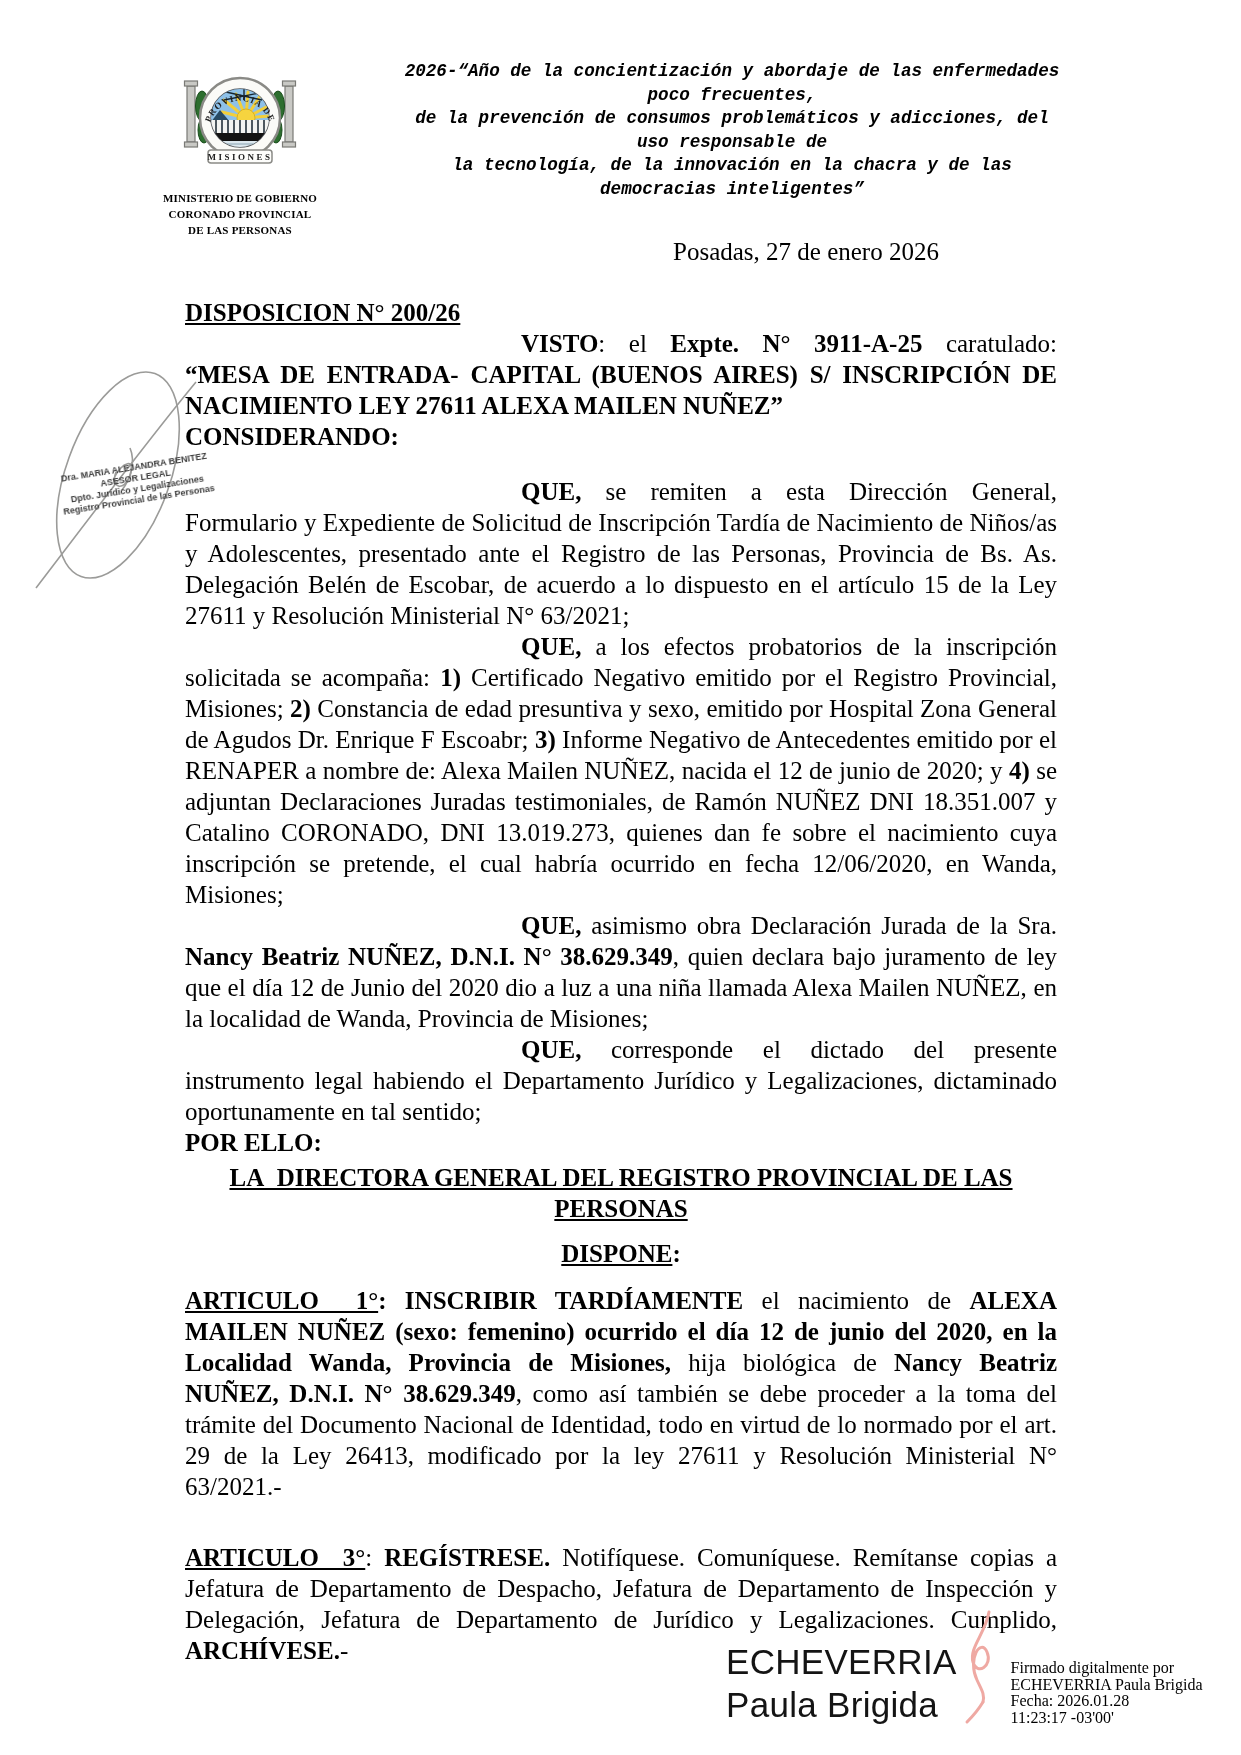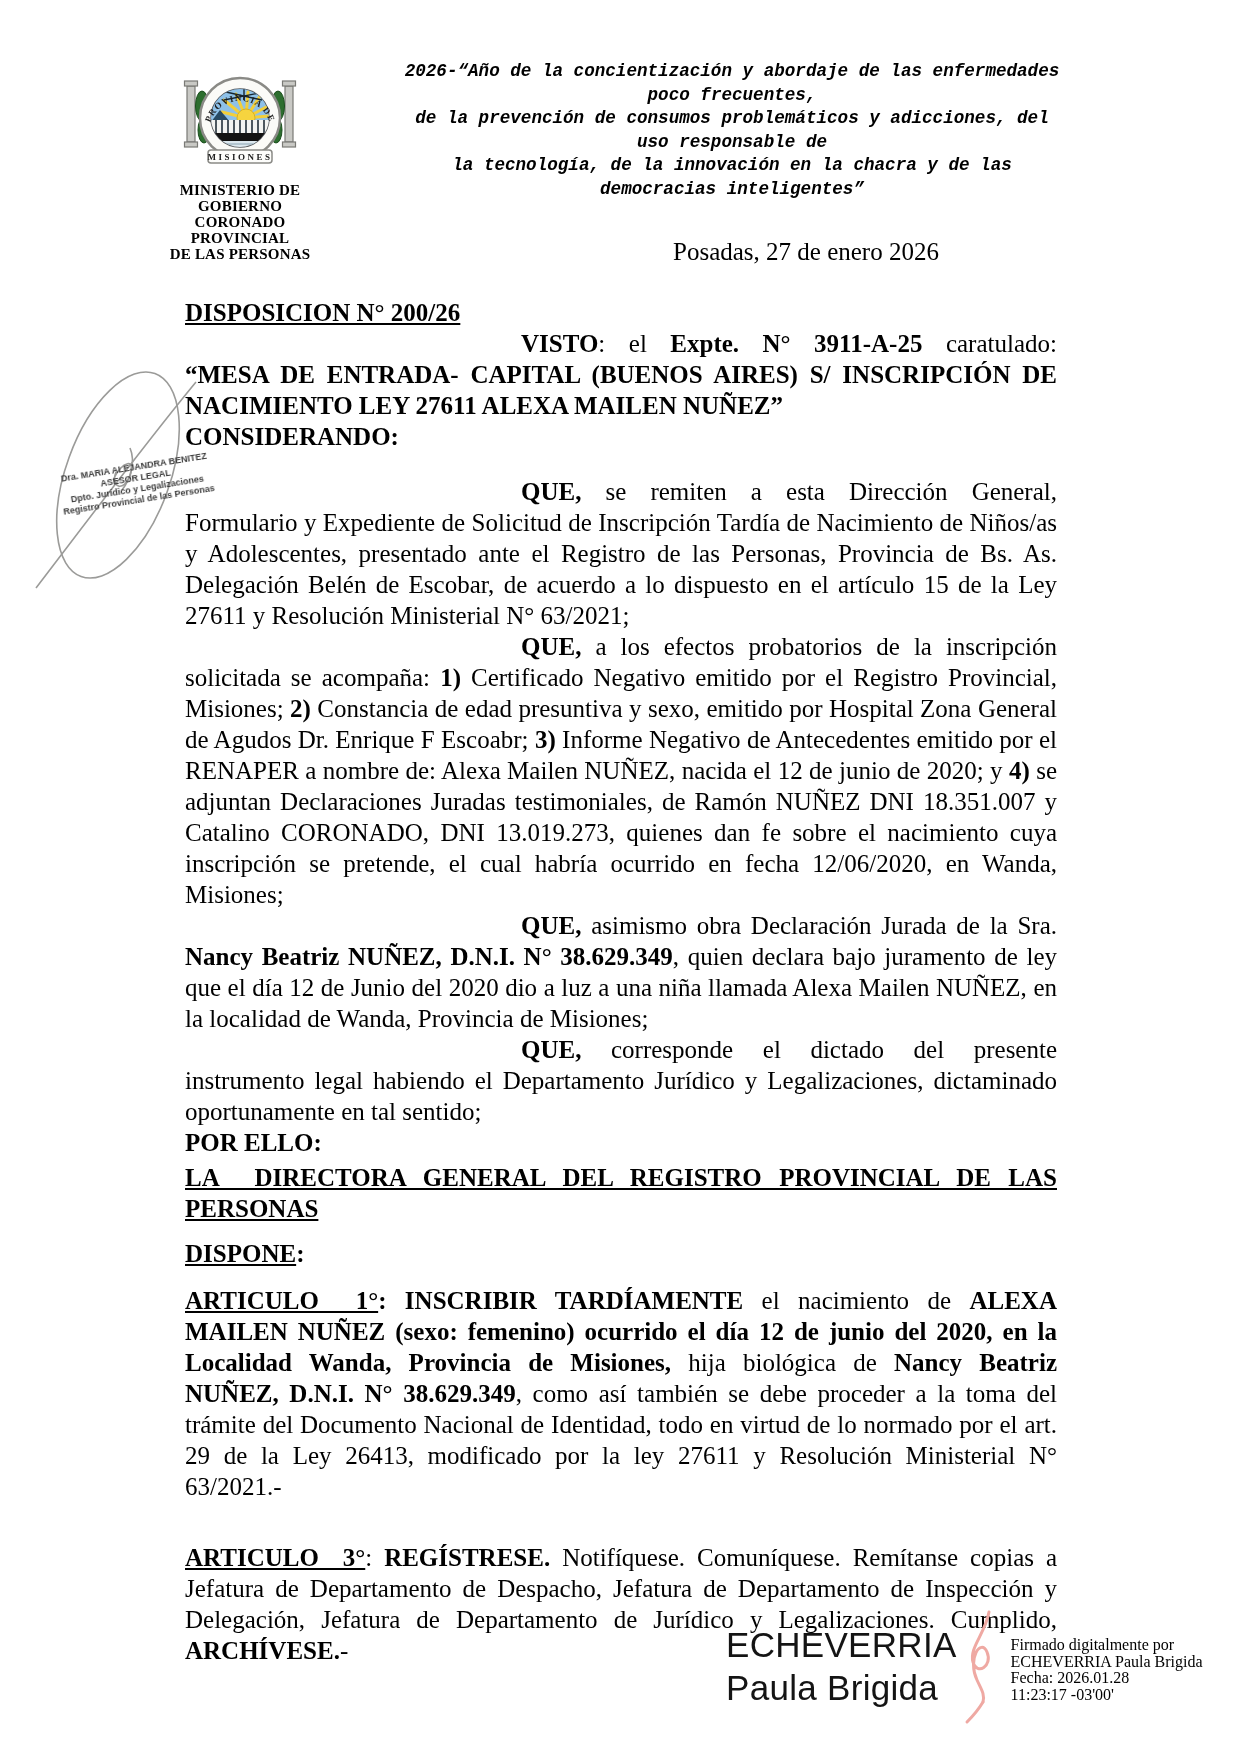--- a/index.html
+++ b/index.html
@@ -8,57 +8,57 @@
     width:1241px;height:1755px;
     background:#ffffff;
     margin:0 auto;
     overflow:hidden;
     font-family:"Liberation Serif","DejaVu Serif",serif;
     color:#000;
   }
   
   .logo-block{position:absolute;left:145px;top:60px;width:190px;text-align:center;}
   .seal-svg{display:block;margin:0 auto;}
-  .ministry{margin-top:8px;font-weight:bold;font-size:15px;line-height:16px;letter-spacing:.2px;}
+  .ministry{margin-top:16px;font-weight:bold;font-size:11px;line-height:16px;letter-spacing:.2px;}
   .motto{
     position:absolute;left:398px;top:60px;width:668px;
     font-weight:bold;font-style:italic;
     font-size:17.6px;line-height:23.5px;text-align:center;
     white-space:pre-line;
     font-family:Liberation Mono, monospace;
   }
   
   .doc{
     position:absolute;left:185px;top:236px;width:872px;
     font-size:25px;line-height:31px;
   }
   .dateline{margin:0 0 30px 488px;}
   .doc-title{font-weight:bold;text-decoration:underline;margin:0 0 0 0;}
   .para{margin:0;text-align:justify;}
   .indent{text-indent:336px;}
   .gap-top{margin-top:24px;}
-  .center{}
+  .center{text-align:center;}
   .heading{margin-top:4px;}
   .dispone{margin:14px 0;}
   .article{margin-top:16px;}
   .gap-mid{margin-top:40px;}
   .b{font-weight:bold;}
   .u{text-decoration:underline;}
   
   .scribble{position:absolute;left:18px;top:330px;}
   .stamp{
     position:absolute;left:44px;top:462px;width:185px;
     transform:rotate(-9deg);
     font-family:"Liberation Sans","DejaVu Sans",sans-serif;
     font-weight:bold;color:#3c3c3c;
     font-size:9px;line-height:11px;text-align:center;
     filter:blur(.35px);
   }
   
-  .dsig{position:absolute;left:726px;top:1606px;display:flex;align-items:center;}
+  .dsig{position:absolute;left:726px;top:1606px;display:flex;align-items:flex-end;}
   .dsig-name{
     font-family:"Liberation Sans","DejaVu Sans",sans-serif;
     font-size:35px;line-height:43px;color:#141414;letter-spacing:.3px;
     white-space:nowrap;
   }
   .dsig-swirl{margin:2px 4px 0 2px;flex:none;}
   .dsig-info{
     font-family:Liberation Serif, serif;
     font-size:16px;line-height:16.5px;color:#000000;
     padding-top:8px;white-space:nowrap;

